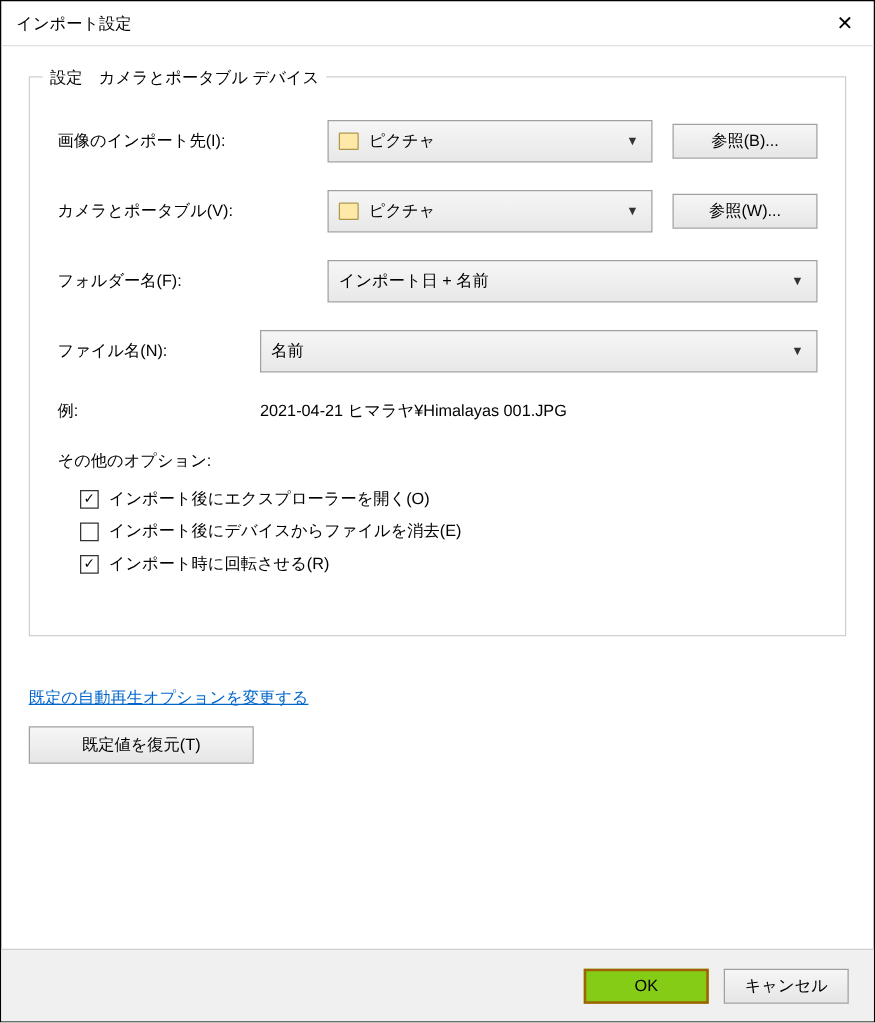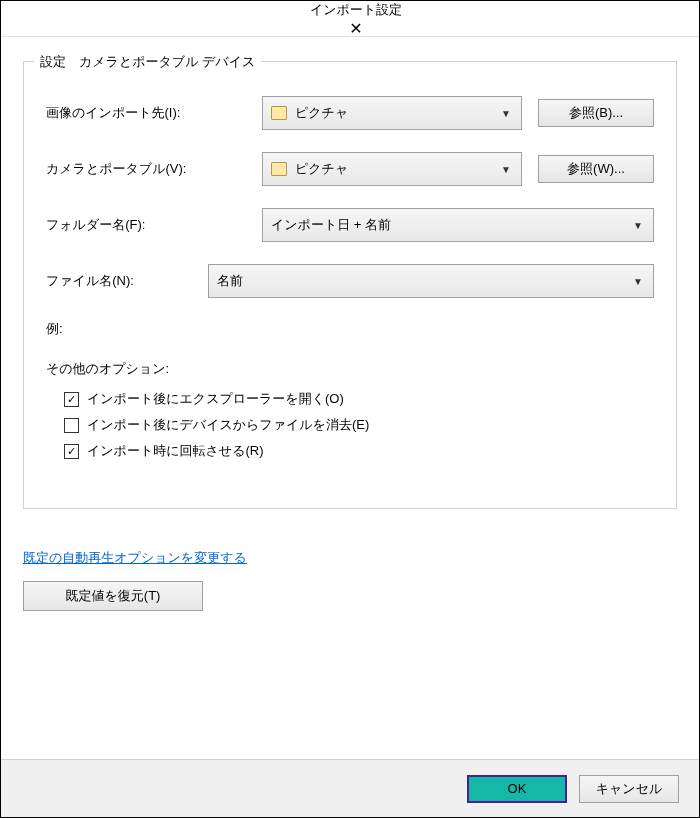--- a/index.html
+++ b/index.html
@@ -18,21 +18,20 @@
   display: flex;
   flex-direction: column;
   border: 1px solid #000;
 }
 .titlebar {
   height: 36px;
   display: flex;
   align-items: center;
   padding: 0 0 0 12px;
   border-bottom: 1px solid #e0e0e0;
-  flex-direction: column;
 }
 .titlebar .title { flex: 1; font-size: 13px; }
 .close-btn {
   width: 46px;
   height: 36px;
   display: flex;
   align-items: center;
   justify-content: center;
   font-size: 16px;
   font-family: Arial, sans-serif;
@@ -145,21 +144,21 @@
   height: 58px;
   border-top: 1px solid #d0d0d0;
   background: #f0f0f0;
   display: flex;
   align-items: center;
   justify-content: flex-end;
   padding: 0 20px;
   gap: 12px;
 }
 .footer .btn { min-width: 100px; height: 28px; }
-.footer .btn.primary { border: 2px solid #4c1d95; background: #14b8a6; }
+.footer .btn.primary { border: 2px solid #a16207; background: #84cc16; }
 </style>
 </head>
 <body>
 
 <div class="window">
   <div class="titlebar">
     <div class="title">インポート設定</div>
     <div class="close-btn">✕</div>
   </div>
 
@@ -198,20 +197,21 @@
       <div class="row">
         <div class="row-label row-label-short">ファイル名(N):</div>
         <div class="select">
           <span>名前</span>
           <span class="chevron">▼</span>
         </div>
       </div>
 
       <div class="row">
         <div class="row-label row-label-short">例:</div>
+        <div class="example-value">2021-04-21 ヒマラヤ¥Himalayas 001.JPG</div>
       </div>
 
       <div class="section-label">その他のオプション:</div>
 
       <div class="checkbox-row">
         <div class="checkbox">
             <span>✓</span>
           </div>
         <span>インポート後にエクスプローラーを開く(O)</span>
       </div>

